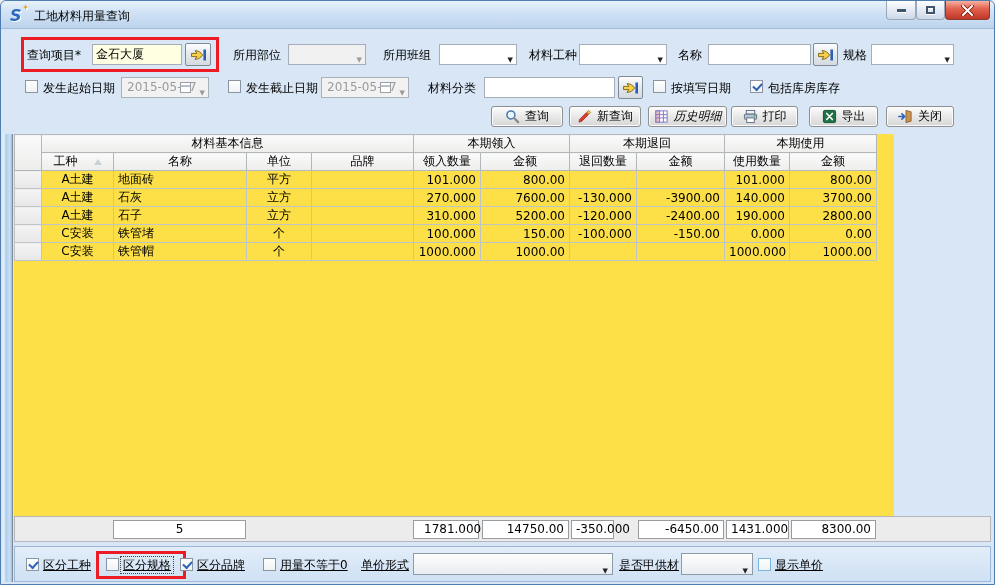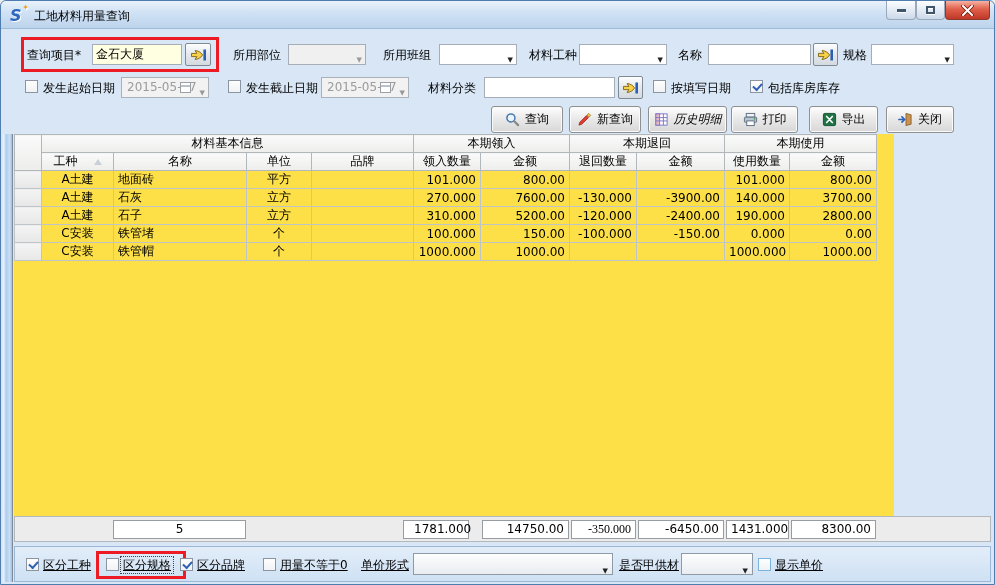--- a/index.html
+++ b/index.html
@@ -50,21 +50,21 @@
              display:flex; align-items:center; justify-content:center; }
   .cb { position:absolute; width:13px; height:13px; border:1px solid #8b95a2;
         background:linear-gradient(#fefefe,#f0f2f4); }
   .cb.on::after { content:""; position:absolute; left:2px; top:2px; width:7px; height:4px;
                   border-left:2px solid #2e62b8; border-bottom:2px solid #2e62b8;
                   transform:rotate(-48deg); }
   .cb.focusblue { border:1px solid #7ab4dd; }
   .redbox { position:absolute; border:3px solid #ed1c24; background:transparent; pointer-events:none; }
 
   
-  .tbtn { position:absolute; height:27px; border:1px solid #8e9091; border-radius:3px;
+  .tbtn { position:absolute; height:21px; border:1px solid #8e9091; border-radius:3px;
           background:linear-gradient(#fefefe,#eaeaea 45%,#d7d7d7);
           display:flex; align-items:center; justify-content:center; gap:5px;
           font:inherit; box-shadow:inset 0 0 0 1px #fafafa; }
 
   
   .gridpanel { position:absolute; left:13px; top:133px; width:880px; height:382px; background:#fde047; }
   .leftstrip { position:absolute; left:2px; top:133px; width:10px; height:448px;
                background:linear-gradient(90deg,#f3f8fd,#aecdec 35%,#cadff4 75%,#9cbfe2);
                border-right:1px solid #7f8b98; }
   table.grid { border-collapse:collapse; table-layout:fixed; width:862px; }
@@ -314,23 +314,23 @@
             <td class="r"></td>
         <td class="r">1000.000</td>
             <td class="r">1000.00</td>
       </tr>
     </tbody>
       </table>
   </div>
 
   <div class="sumstrip">
     <div class="sbox c" style="left:98px; width:133px;">5</div>
-    <div class="sbox r" style="left:388px; width:66px;padding-left:10px;">1781.000</div>
+    <div class="sbox r" style="left:398px; width:66px;padding-left:10px;">1781.000</div>
     <div class="sbox r" style="left:467px; width:87px;">14750.00</div>
-    <div class="sbox r" style="left:556px; width:65px;font-family:Liberation Serif, serif;">-350.000</div>
+    <div class="sbox r" style="left:556px; width:43px;">-350.000</div>
     <div class="sbox r" style="left:623px; width:86px;">-6450.00</div>
     <div class="sbox r" style="left:711px; width:63px;">1431.000</div>
     <div class="sbox r" style="left:776px; width:85px;">8300.00</div>
   </div>
 
   <div class="bottombar">
     <div class="cb on" style="left:11px; top:11px;"></div>
     <div class="bb-lbl" style="left:28px;">区分工种</div>
     <div class="cb" style="left:91px; top:11px;"></div>
     <div class="bb-lbl dotted" style="left:106px;">区分规格</div>

